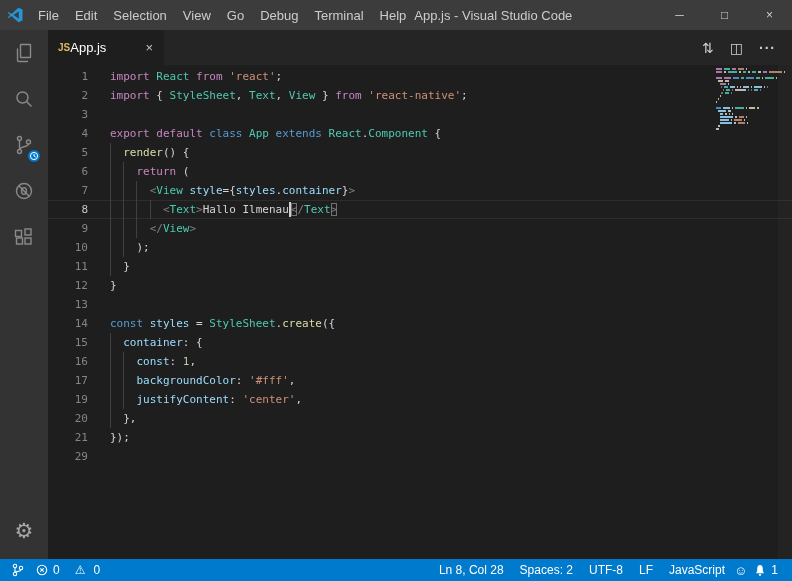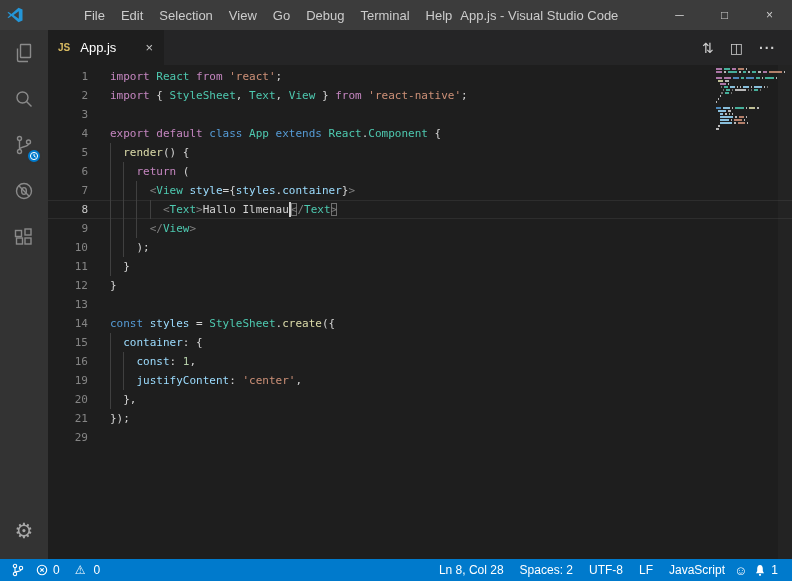--- a/index.html
+++ b/index.html
@@ -3,21 +3,21 @@
 <meta charset="utf-8">
 <style>
   * { box-sizing: border-box; margin: 0; padding: 0; }
   html,body { width:792px; height:581px; overflow:hidden; background:#1e1e1e;
               font-family:"Liberation Sans", sans-serif; -webkit-user-select:none; user-select:none; }
 
   
   .titlebar { display:flex; align-items:center; height:30px; background:#3c3c3c;
               font-size:13px; color:#cccccc; }
   .logo { width:30px; display:flex; align-items:center; justify-content:center; }
-  .menubar { display:flex; height:100%; align-items:center;margin-left:46px; }
+  .menubar { display:flex; height:100%; align-items:center; }
   .menu-item { padding:0 8px; height:100%; display:flex; align-items:center; cursor:default; }
   .window-title { flex:1; text-align:left; white-space:nowrap; overflow:hidden; }
   .window-controls { display:flex; height:100%; }
   .wc { width:45px; height:100%; display:flex; align-items:center; justify-content:center; font-size:12px; }
 
   
   .main { display:flex; height:529px; }
 
   .activitybar { width:48px; background:#333333; display:flex; flex-direction:column; align-items:center; }
   .ab-item { width:48px; height:46px; display:flex; align-items:center; justify-content:center; position:relative; }
@@ -25,21 +25,21 @@
   .scm-badge { position:absolute; right:6px; bottom:4px; width:16px; height:16px; border-radius:50%;
                background:#007acc; border:2px solid #333333; display:flex; align-items:center; justify-content:center; }
   .ab-settings { margin-top:auto; margin-bottom:8px; font-size:21px; color:#a7a7a7; height:40px;
                  display:flex; align-items:center; justify-content:center; width:48px; }
 
   .editor-region { flex:1; display:flex; flex-direction:column; background:#1e1e1e; min-width:0; }
 
   
   .tabbar { height:35px; background:#252526; display:flex; align-items:stretch; }
   .tab { background:#1e1e1e; color:#ffffff; min-width:116px; display:flex; align-items:center;
-         gap:10px; padding:0 8px 0 10px; font-size:13px; }
+         gap:0; padding:0 8px 0 10px; font-size:13px; }
   .js-icon { font-size:10px; font-weight:bold; color:#d8ba61; }
   .tab-label { flex:1; }
   .tab-close { color:#c5c5c5; font-size:13px; padding:0 3px; }
   .editor-actions { margin-left:auto; display:flex; align-items:center; gap:4px; padding-right:10px; color:#cfcfcf; }
   .ea { font-size:14px; padding:0 6px; }
   .ea-more { letter-spacing:1px; font-weight:bold; }
 
   
   .editor { flex:1; position:relative; font-family:"DejaVu Sans Mono", monospace;
             font-size:11px; line-height:19px; padding-top:2px; overflow:hidden; }
@@ -213,20 +213,24 @@
             <span class="line-number">14</span>
             <span class="line-content"><span style="color: rgb(86, 156, 214);">const </span><span style="color: rgb(156, 220, 254);">styles </span><span style="color: rgb(212, 212, 212);">= </span><span style="color: rgb(78, 201, 176);">StyleSheet</span><span style="color: rgb(212, 212, 212);">.</span><span style="color: rgb(220, 220, 170);">create</span><span style="color: rgb(212, 212, 212);">({</span></span>
           </div>
           <div class="line">
             <span class="line-number">15</span>
             <span class="line-content"><span class="guide"></span><span style="color: rgb(156, 220, 254);">container</span><span style="color: rgb(212, 212, 212);">: {</span></span>
           </div>
           <div class="line">
             <span class="line-number">16</span>
             <span class="line-content"><span class="guide"></span><span class="guide"></span><span style="color: rgb(156, 220, 254);">const</span><span style="color: rgb(212, 212, 212);">: </span><span style="color: rgb(181, 206, 168);">1</span><span style="color: rgb(212, 212, 212);">,</span></span>
+          </div>
+          <div class="line">
+            <span class="line-number">17</span>
+            <span class="line-content"><span class="guide"></span><span class="guide"></span><span style="color: rgb(156, 220, 254);">backgroundColor</span><span style="color: rgb(212, 212, 212);">: </span><span style="color: rgb(206, 145, 120);">'#fff'</span><span style="color: rgb(212, 212, 212);">,</span></span>
           </div>
           <div class="line">
             <span class="line-number">19</span>
             <span class="line-content"><span class="guide"></span><span class="guide"></span><span style="color: rgb(156, 220, 254);">justifyContent</span><span style="color: rgb(212, 212, 212);">: </span><span style="color: rgb(206, 145, 120);">'center'</span><span style="color: rgb(212, 212, 212);">,</span></span>
           </div>
           <div class="line">
             <span class="line-number">20</span>
             <span class="line-content"><span class="guide"></span><span style="color: rgb(212, 212, 212);">},</span></span>
           </div>
           <div class="line">

